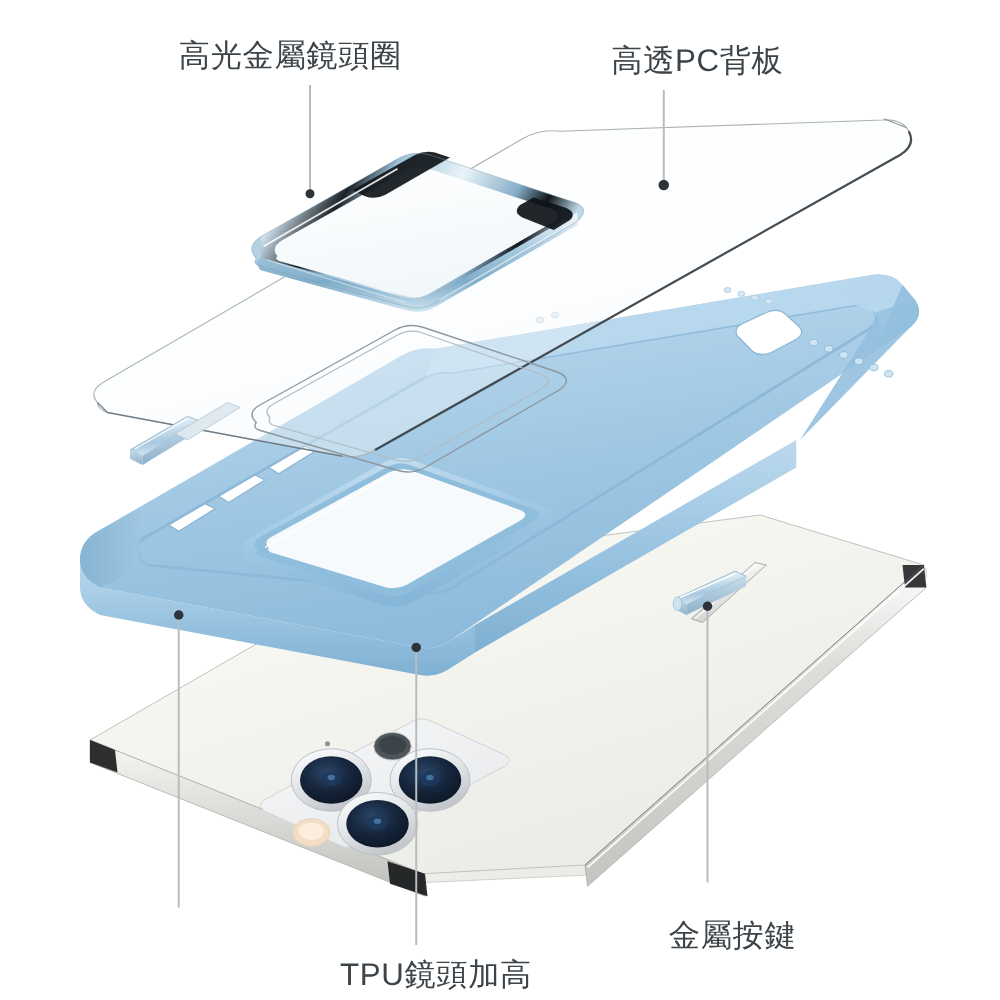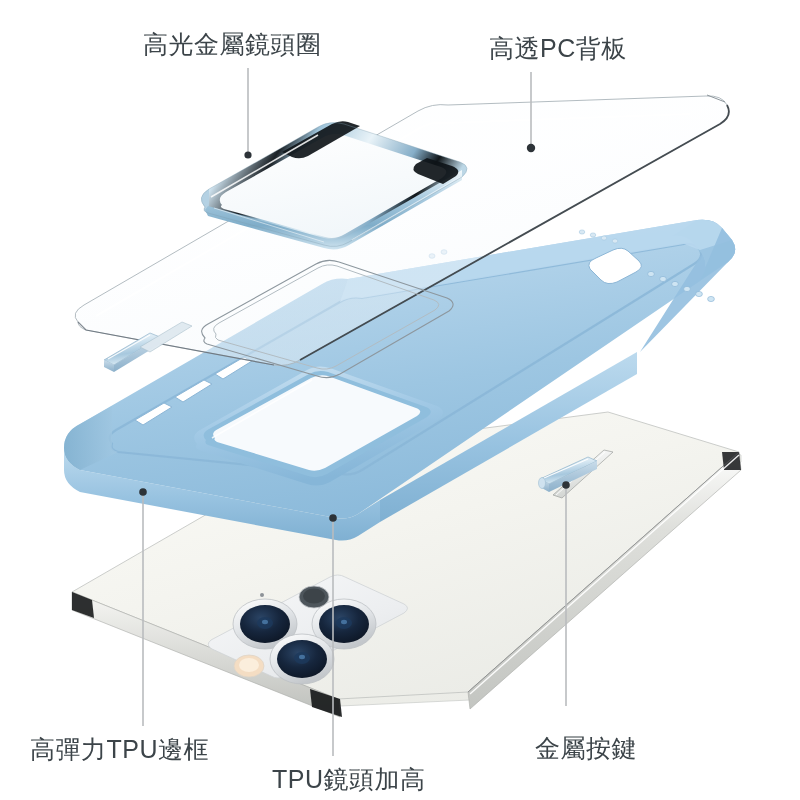--- a/index.html
+++ b/index.html
@@ -319,17 +319,16 @@
       <circle cx="248" cy="155" r="3.6"></circle>
       <circle cx="531" cy="148" r="4.2"></circle>
       <circle cx="143" cy="492" r="3.8"></circle>
       <circle cx="333" cy="518" r="3.8"></circle>
       <circle cx="566" cy="485" r="3.8"></circle>
     </g>
   </svg>
 
   <div class="lbl" id="l0">高光金屬鏡頭圈</div>
   <div class="lbl" id="l1">高透PC背板</div>
-  <div class="lbl" id="l2">高彈力TPU邊框</div>
   <div class="lbl" id="l3">TPU鏡頭加高</div>
   <div class="lbl" id="l4">金屬按鍵</div>
 
 </div>
 
 </body></html>

